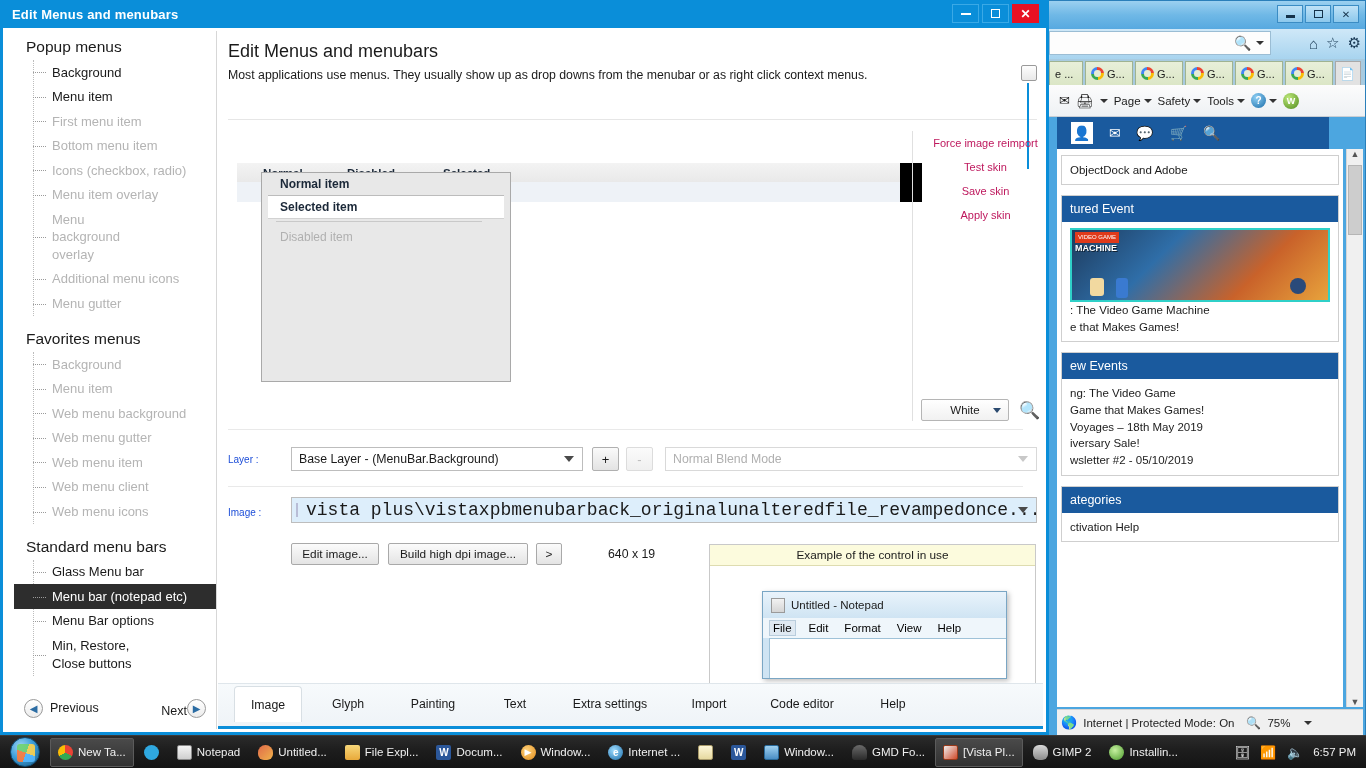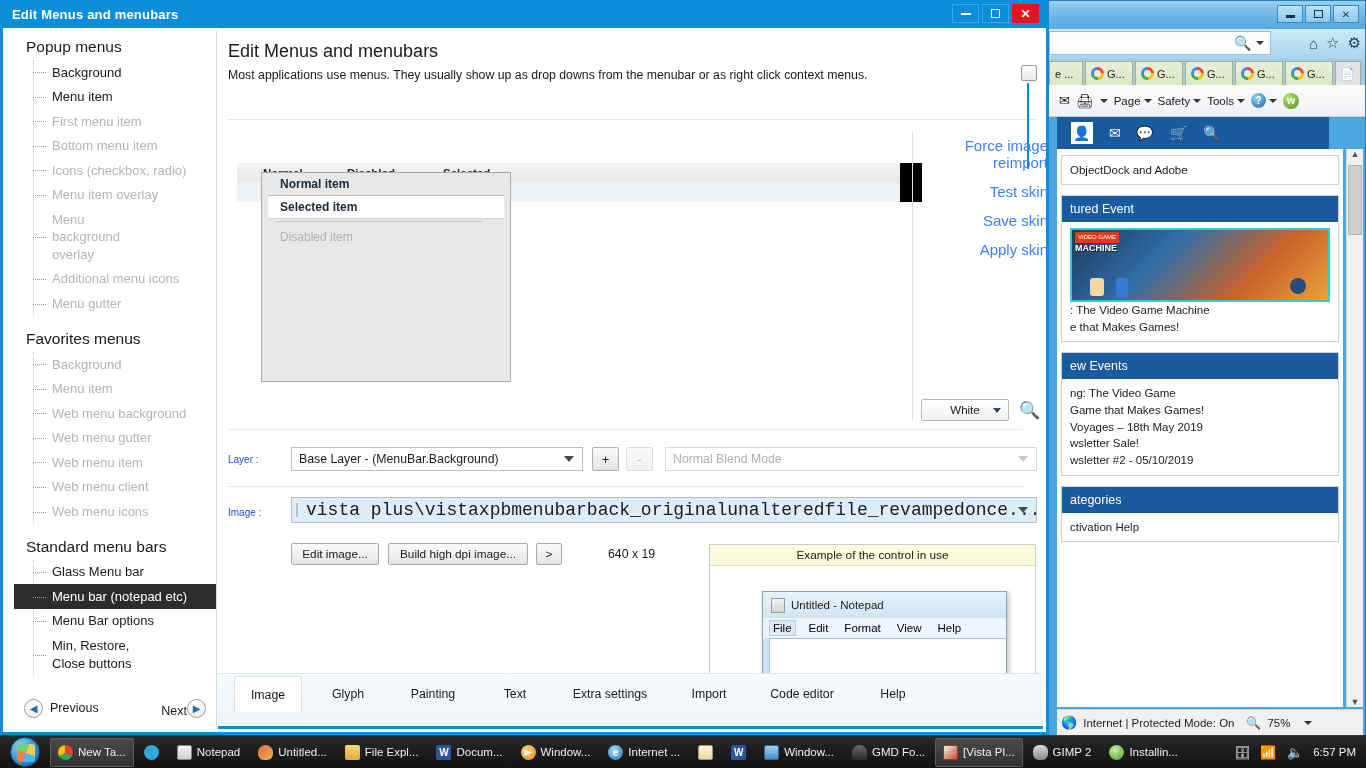--- a/index.html
+++ b/index.html
@@ -186,21 +186,21 @@
   .pv-mi.selected {
     background: #ffffff; border-top: 1px solid #bcbcbc; border-bottom: 1px solid #d2d2d2;
     margin: 0 6px 0 6px; padding-left: 12px;
   }
   .pv-mi.disabled { color: #b0b0b0; font-weight: normal; }
   .pv-sep { height:1px; background:#c9c9c9; margin: 2px 28px 4px 14px; }
 
   .skin-links {
     position: absolute; left: 705px; top: 100px; width: 125px; text-align: center;
   }
-  .skin-link { display:block; font-size: 15px; color: #3b82f6; padding: 6px 0; cursor:pointer;text-align:right; }
+  .skin-link { display:block; font-size: 11px; color: #be185d; padding: 6px 0; cursor:pointer; }
   .skin-sep-v { position: absolute; left: 694px; top: 100px; width: 1px; height: 290px; background: #e0e0e0; }
 
   .color-row { position: absolute; left: 703px; top: 368px; display: flex; align-items: center; gap: 10px; }
   .color-select {
     width: 88px; height: 22px; background: linear-gradient(180deg,#ffffff,#f1f1f1);
     border: 1px solid #b5b5b5; border-radius: 2px;
     display:flex; align-items:center; justify-content:center; position:relative;
     font-size: 11.5px; color: #1a1a1a;
   }
   .color-select .caret { position:absolute; right:7px; width:0;height:0;border-left:4px solid transparent;border-right:4px solid transparent;border-top:5px solid #2b4a6f;}
@@ -267,21 +267,21 @@
   .np-menu {
     height: 20px; background:#eff6fb; display:flex; align-items:center; gap:10px; padding-left:6px;
     font-size:11.5px; color:#000;
   }
   .np-menu .mi { padding: 1px 3px; }
   .np-menu .mi.active { background:#dfe9f2; border:1px solid #b9cddd; }
   .np-body { position:absolute; left:6px; right:0; top:46px; bottom:0; background:#fff; border:1px solid #9fc2d8; border-right:none; border-bottom:none;}
   .np-leftstrip { position:absolute; left:0; top:46px; bottom:0; width:6px; background:#cfe4f3;}
 
   .tabbar {
-    position:absolute; left:0; right:0; bottom:0; height: 56px;
+    position:absolute; left:0; right:0; bottom:0; height: 46px;
     background: linear-gradient(180deg,#f7fafc,#eef3f7);
     border-top: 1px solid #dfe6eb;
   }
   .tabbar-line { position:absolute; left:0; right:0; bottom:0; height:3px; background:#0a8ed9; }
   .tab {
     position:absolute; top: 2px; height: 36px;
     display:flex; align-items:center; justify-content:center;
     font-size: 12.3px; color:#1a1a1a; padding: 0 14px;
   }
   .tab.active {
@@ -437,21 +437,21 @@
             <div>e that Makes Games!</div>
           </div>
         </div>
 
         <div class="side-card">
           <div class="side-card-head">ew Events</div>
           <div class="side-card-body">
             <div>ng: The Video Game</div>
             <div>Game that Makes Games!</div>
             <div>Voyages – 18th May 2019</div>
-            <div>wsletter Sale!</div>
+            <div>iversary Sale!</div>
             <div>wsletter #2 - 05/10/2019</div>
           </div>
         </div>
 
         <div class="side-card">
           <div class="side-card-head">ategories</div>
           <div class="side-card-body">
             <div>ctivation Help</div>
           </div>
         </div>

